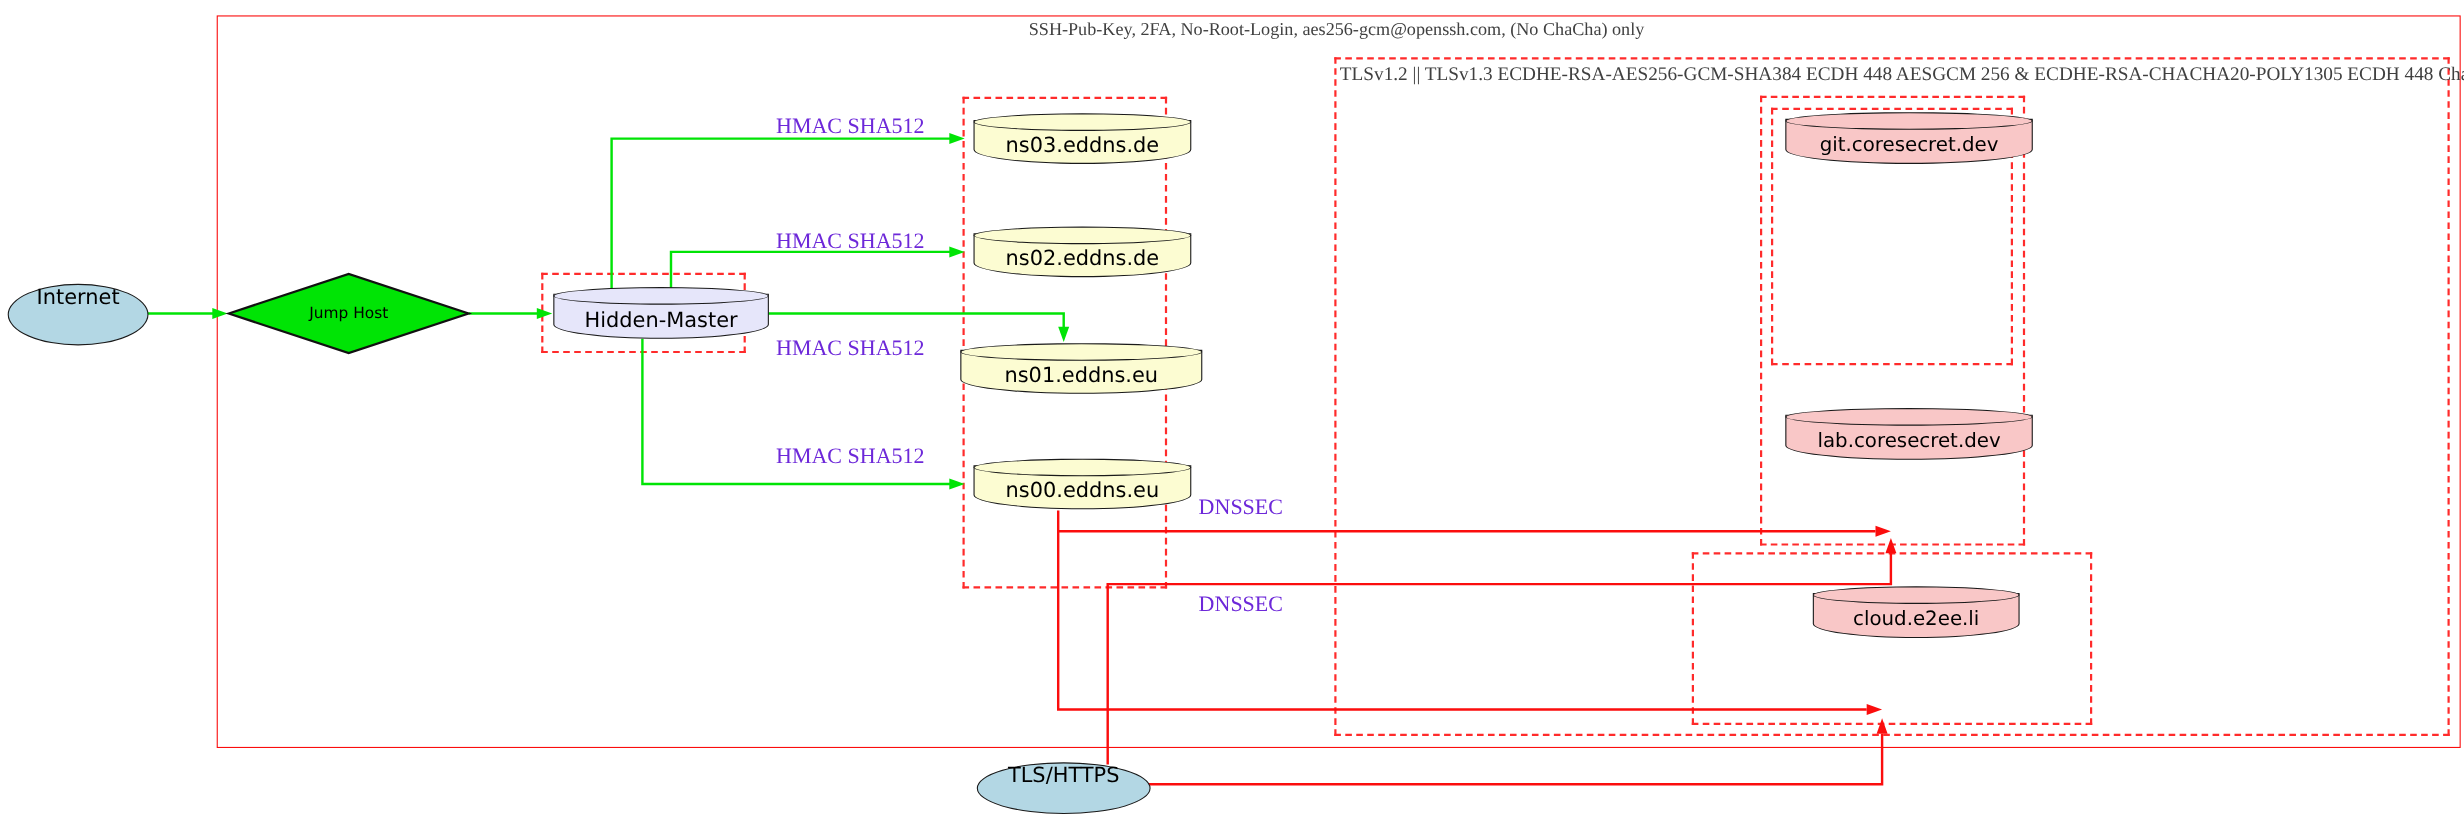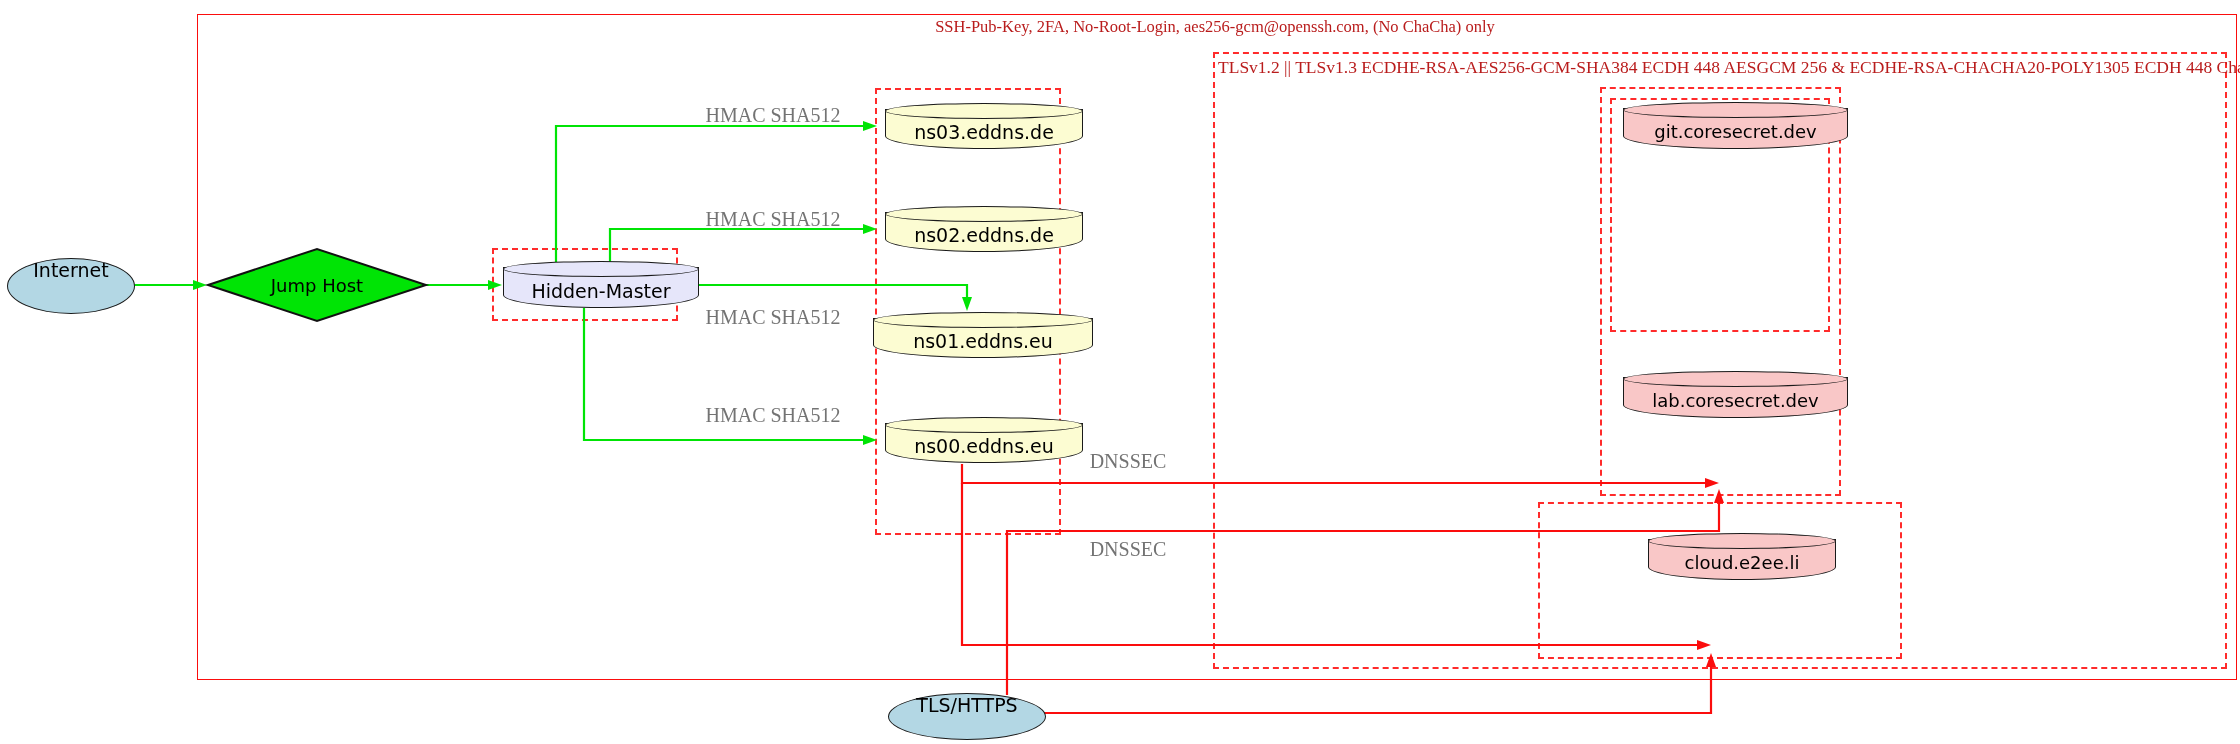--- a/index.html
+++ b/index.html
@@ -5,26 +5,26 @@
   html,body { margin:0; padding:0; background:#ffffff; }
   #canvas {
     position:relative; width:2240px; height:744px; overflow:hidden;
     font-family:"DejaVu Sans", sans-serif; color:#000;
   }
   
   .cluster { position:absolute; border:2px dashed var(--cluster_red); }
   .cluster.solid { border:1.7px solid var(--edge_red); }
   .cluster-label {
     position:absolute; text-align:center; white-space:nowrap;
-    font-family:"Liberation Serif","DejaVu Serif",serif; color:#b91c1c;
+    font-family:"Liberation Serif","DejaVu Serif",serif; color:#404040;
   }
   
   .edge-label {
     position:absolute; text-align:center; white-space:nowrap;
-    font-family:"Liberation Serif","DejaVu Serif",serif; font-size:20px; color:#737373;
+    font-family:"Liberation Serif","DejaVu Serif",serif; font-size:20px; color:#6d28d9;
   }
   
   .ellipse-node {
     position:absolute; border:1.8px solid #1a1a1a; border-radius:50%;
     display:flex; align-items:flex-start; justify-content:center;
     font-size:19px;
   }
   .cyl { position:absolute;padding-left:36px; }
   .cyl .cyl-body {
     position:absolute; left:0; right:0; top:6px; bottom:0;
@@ -36,21 +36,21 @@
     background:var(--fill); border:1.7px solid #1a1a1a; border-radius:50%;
   }
   .cyl .cyl-label {
     position:absolute; left:0; right:0; top:12px; bottom:0;
     display:flex; align-items:center; justify-content:center;
     font-size:19px; white-space:nowrap;
   }
   .cyl.small-font .cyl-label { font-size:18px; }
   .diamond-label {
     position:absolute; display:flex; align-items:center; justify-content:center;
-    font-size:18px; white-space:nowrap;
+    font-size:14px; white-space:nowrap;
   }
   #edge-layer { position:absolute; left:0; top:0; }
 </style>
 </head>
 <body>
 
 <div id="canvas" style="--edge_green: #00e405; --edge_red: #fb0d0d; --cluster_red: #ff2b2b; --node_blue: #b3d7e4; --node_green: #00e405; --node_lavender: #e6e6fa; --node_yellow: #fcfcd2; --node_pink: #f9c7c7;">
 
   <div class="cluster solid" style="left:197px; top:14px; width:2038px; height:664px;"></div>
   <div class="cluster-label" style="left:600px; top:17px; width:1230px; font-size:16.5px;">SSH-Pub-Key, 2FA, No-Root-Login, aes256-gcm@openssh.com, (No ChaCha) only</div>

